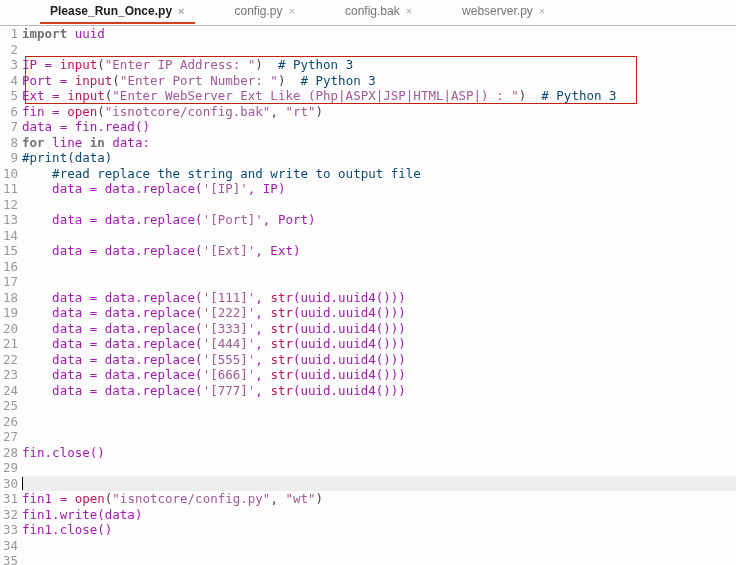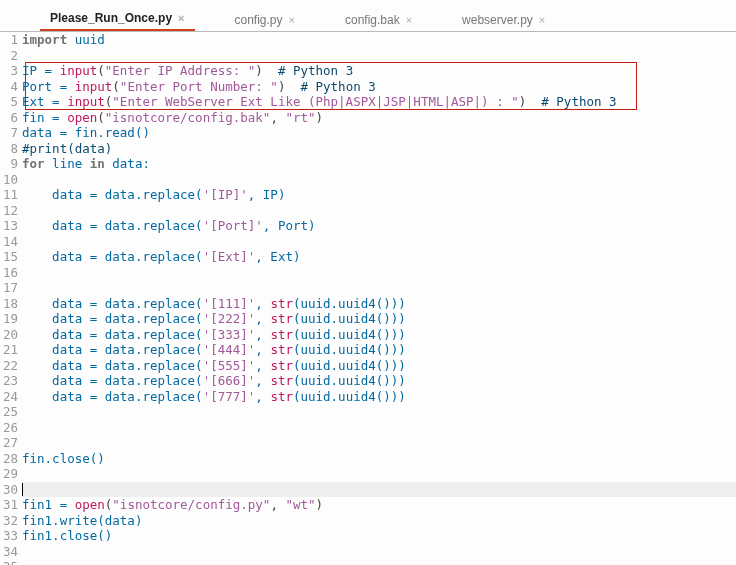--- a/index.html
+++ b/index.html
@@ -8,24 +8,24 @@
     font-size: 12.5px;
     background: #fdfdfd;
     color: #333;
     width: 736px;
     height: 565px;
     overflow: hidden;
   }
   .tabs {
     display: flex;
     border-bottom: 1px solid #bbb;
-    height: 32px;
+    height: 26px;
     padding-left: 40px;
     gap: 30px;
-    align-items: flex-end;
+    align-items: flex-start;
   }
   .tab {
     padding: 4px 10px 4px 10px;
     color: #777;
     font-family: sans-serif;
     font-size: 12px;
     display: flex;
     align-items: center;
     gap: 6px;
     cursor: pointer;
@@ -59,21 +59,21 @@
     line-height: 15.5px;
     white-space: pre;
     position: relative;
   }
   .line.current { background: #eeeeee; }
   .kw { color: #737373; font-weight: bold; }
   .fn { color: #be185d; }
   .str { color: #a05a9a; }
   .cmt { color: #0c4a6e; }
   .op { color: #444; }
-  .id { color: #0369a1; }
+  .id { color: #a21caf; }
   .redbox {
     position: absolute;
     border: 1.5px solid #c02010;
     pointer-events: none;
   }
   .cursor-line::before {
     content: '';
     position: absolute;
     left: 0;
     top: 1px;
@@ -142,23 +142,23 @@
       <div>35</div>
     </div>
   <div class="code" id="code">
       <div class="line"><span class="kw">import</span><span class="id"> </span><span class="id">uuid</span></div>
       <div class="line"></div>
       <div class="line"><span class="id">IP = </span><span class="fn">input</span><span class="op">(</span><span class="str">"Enter IP Address: "</span><span class="op">)  </span><span class="cmt"># Python 3</span></div>
       <div class="line"><span class="id">Port = </span><span class="fn">input</span><span class="op">(</span><span class="str">"Enter Port Number: "</span><span class="op">)  </span><span class="cmt"># Python 3</span></div>
       <div class="line"><span class="id">Ext = </span><span class="fn">input</span><span class="op">(</span><span class="str">"Enter WebServer Ext Like (Php|ASPX|JSP|HTML|ASP|) : "</span><span class="op">)  </span><span class="cmt"># Python 3</span></div>
       <div class="line"><span class="id">fin = </span><span class="fn">open</span><span class="op">(</span><span class="str">"isnotcore/config.bak"</span><span class="op">, </span><span class="str">"rt"</span><span class="op">)</span></div>
       <div class="line"><span class="id">data = fin.read()</span></div>
+      <div class="line"><span class="kw">for</span><span class="id"> line </span><span class="kw">in</span><span class="id"> data:</span></div>
       <div class="line"><span class="cmt">#print(data)</span></div>
-      <div class="line"><span class="kw">for</span><span class="id"> line </span><span class="kw">in</span><span class="id"> data:</span></div>
-      <div class="line"><span class="id">    </span></div>
+      <div class="line"><span class="id">    </span><span class="cmt">#read replace the string and write to output file</span></div>
       <div class="line"><span class="id">    data = data.replace(</span><span class="str">'[IP]'</span><span class="id">, IP)</span></div>
       <div class="line"></div>
       <div class="line"><span class="id">    data = data.replace(</span><span class="str">'[Port]'</span><span class="id">, Port)</span></div>
       <div class="line"></div>
       <div class="line"><span class="id">    data = data.replace(</span><span class="str">'[Ext]'</span><span class="id">, Ext)</span></div>
       <div class="line"></div>
       <div class="line"></div>
       <div class="line"><span class="id">    data = data.replace(</span><span class="str">'[111]'</span><span class="id">, </span><span class="fn">str</span><span class="id">(uuid.uuid4()))</span></div>
       <div class="line"><span class="id">    data = data.replace(</span><span class="str">'[222]'</span><span class="id">, </span><span class="fn">str</span><span class="id">(uuid.uuid4()))</span></div>
       <div class="line"><span class="id">    data = data.replace(</span><span class="str">'[333]'</span><span class="id">, </span><span class="fn">str</span><span class="id">(uuid.uuid4()))</span></div>

